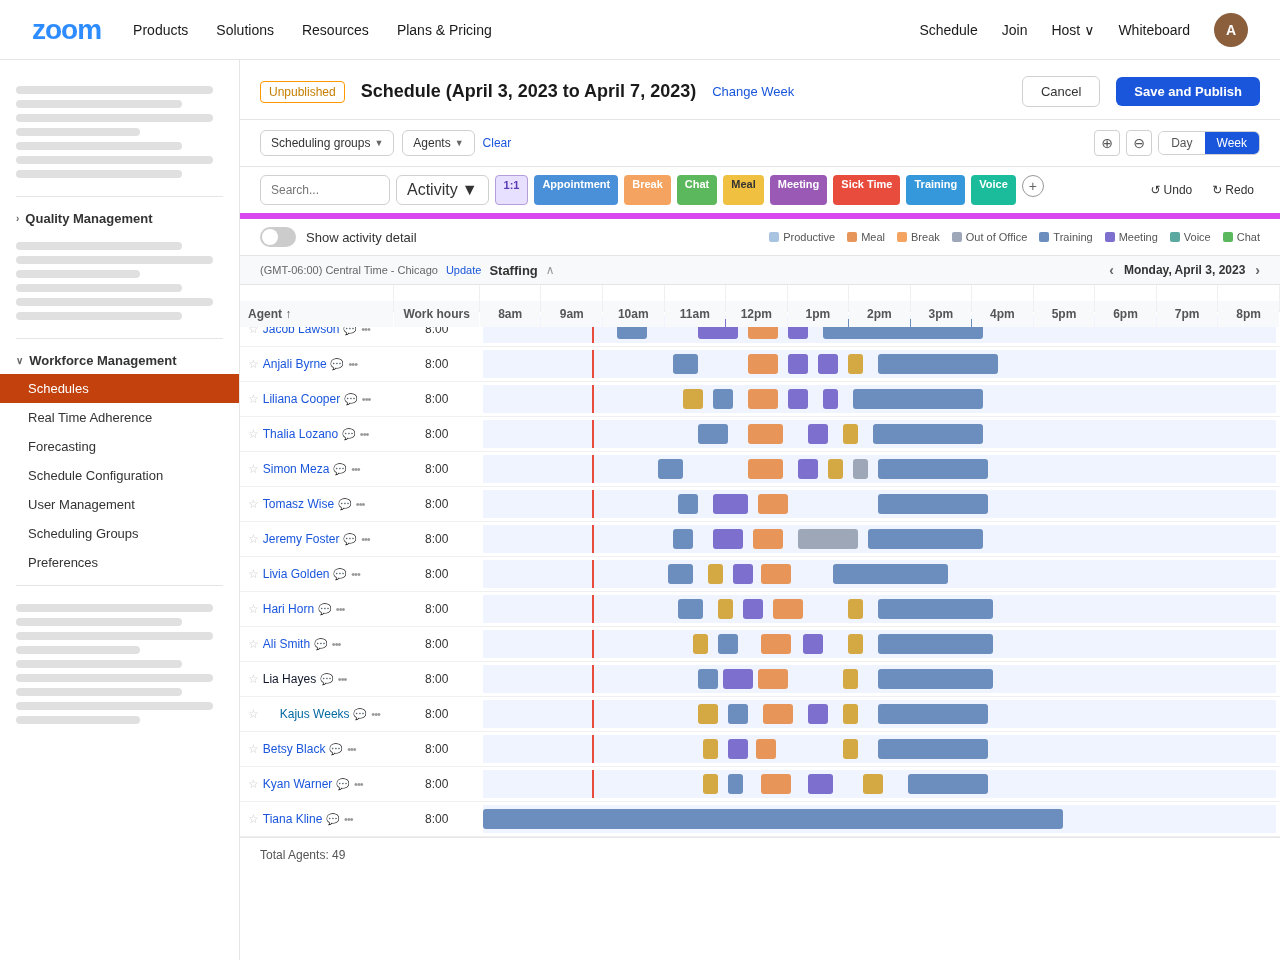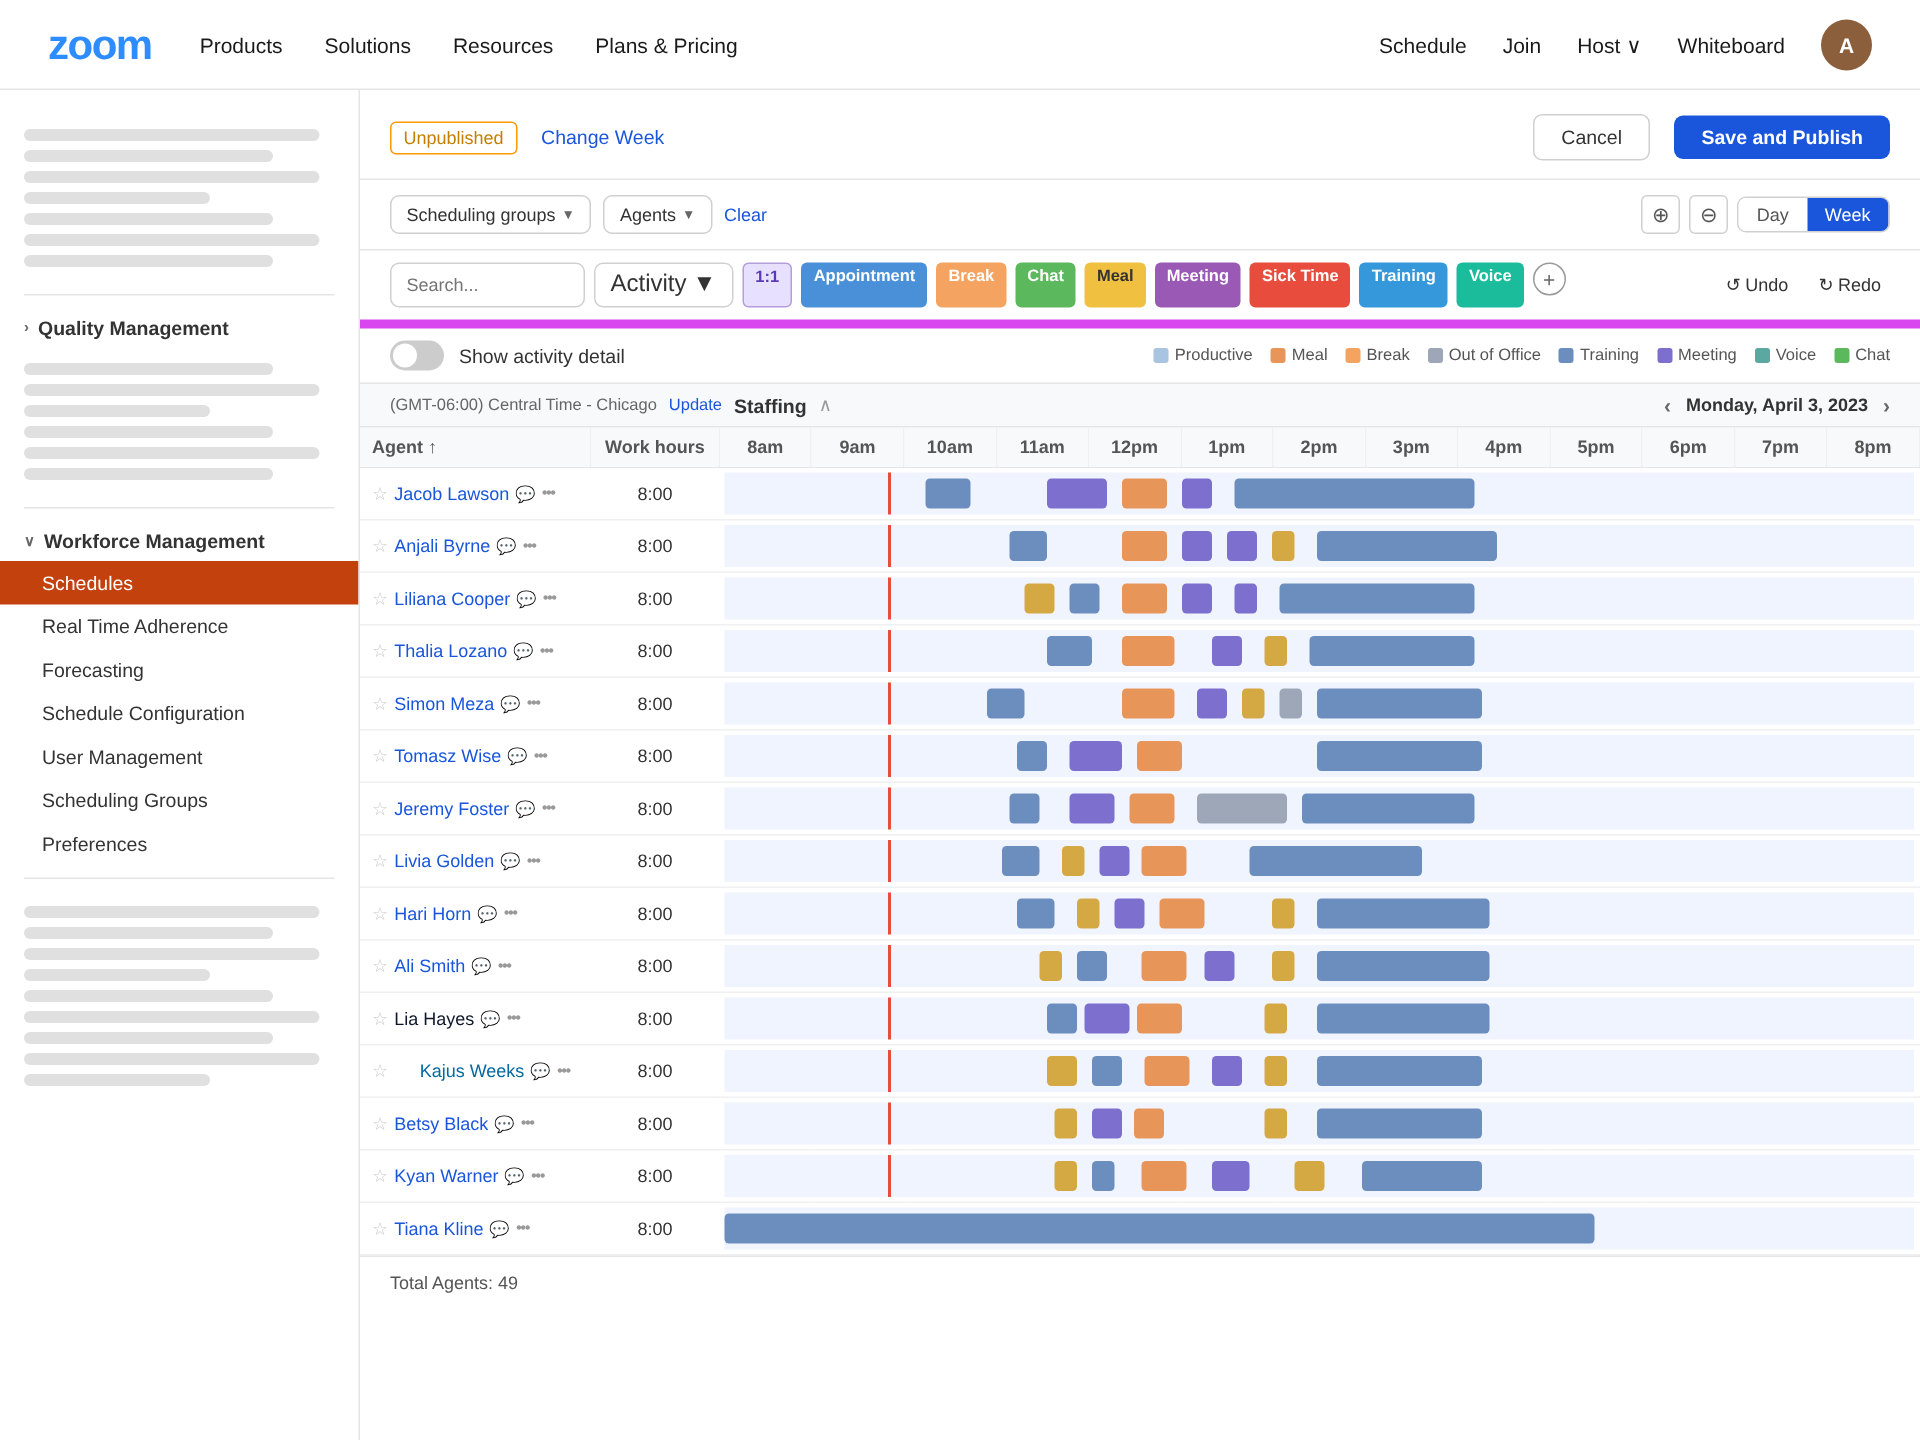--- a/index.html
+++ b/index.html
@@ -424,21 +424,21 @@
       background: #f8f9fa;
       font-size: 12px;
       font-weight: 600;
       color: #555;
       padding: 6px 8px;
       border-bottom: 1px solid #e5e5e5;
       border-right: 1px solid #f0f0f0;
       text-align: left;
       white-space: nowrap;
       position: sticky;
-      top: 0;
+      top: 16px;
       z-index: 10;
     }
     .schedule-table th.time-col {
       text-align: center;
       width: 60px;
     }
     .schedule-table td {
       padding: 3px 8px;
       border-bottom: 1px solid #f0f0f0;
       vertical-align: middle;
@@ -565,20 +565,21 @@
       <div class="skel-line med"></div>
       <div class="skel-line long"></div>
       <div class="skel-line short"></div>
     </div>
   </aside>
 
   <main class="content">
 
     <div class="schedule-header">
       <span class="unpublished-badge">Unpublished</span>
+      <span class="schedule-title">Schedule (April 3, 2023 to April 7, 2023)</span>
       <span class="change-week-link">Change Week</span>
       <div class="header-spacer"></div>
       <button class="cancel-btn">Cancel</button>
       <button class="save-btn">Save and Publish</button>
     </div>
 
     <div class="filter-bar">
       <div class="filter-select">
         <span>Scheduling groups</span>
         <span class="arrow">▼</span>

